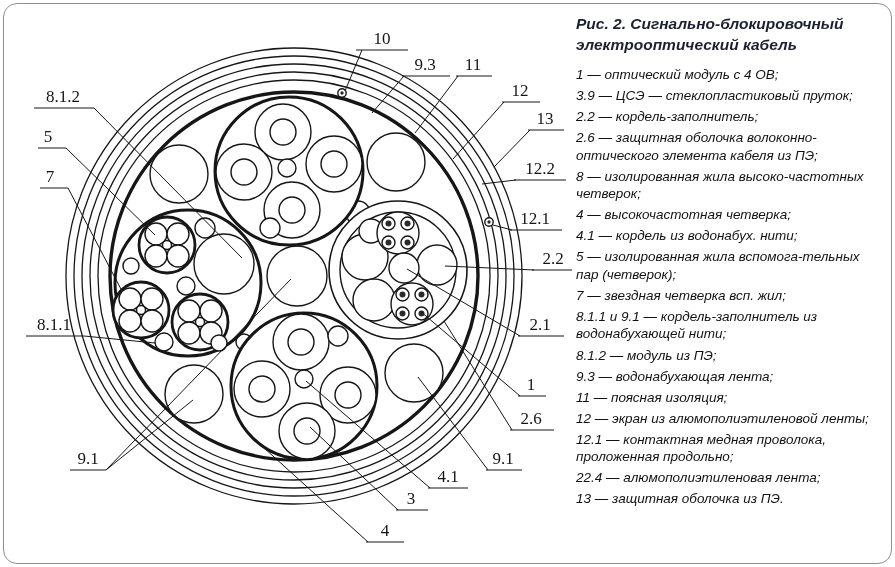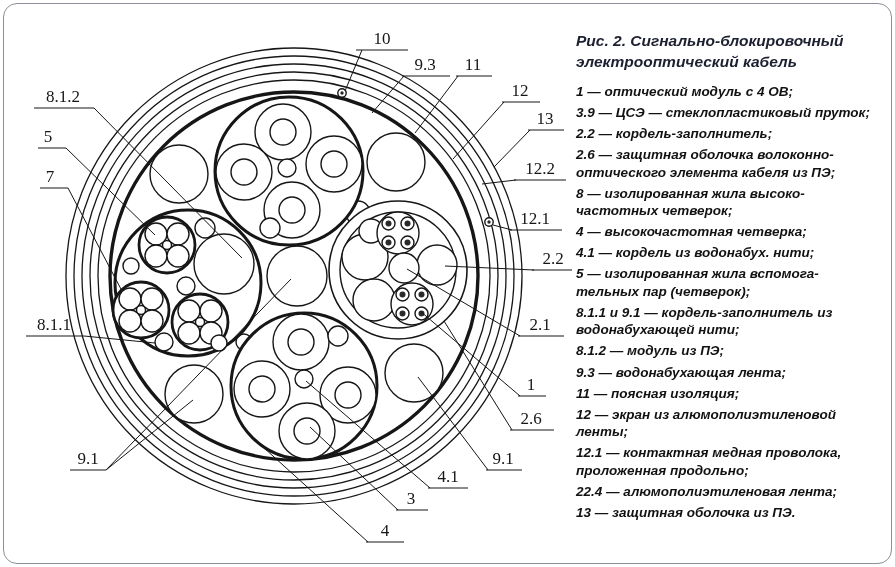--- a/index.html
+++ b/index.html
@@ -1,24 +1,24 @@
 <!DOCTYPE html>
 <html><head>
 <meta charset="utf-8">
 <style>
   html,body { margin:0; padding:0; background:#fff; }
   body { width:895px; height:567px; position:relative; overflow:hidden;
          font-family:"Liberation Sans", sans-serif; }
   .frame { position:absolute; inset:3px; border:1.6px solid #8b9097; border-radius:14px; background:#fff; }
   .diagram-wrap { position:absolute; left:4px; top:6px; width:572px; height:556px; }
   svg text { font-family:"Liberation Serif", serif; font-size:17px; fill:#161616; }
-  .panel { position:absolute; left:576px; top:14px; width:304px; color:#121212;margin-top:17px; }
+  .panel { position:absolute; left:576px; top:14px; width:304px; color:#121212; }
   .title { font-size:15.5px; font-weight:700; font-style:italic; color:#1c2030;
            line-height:1.35; margin-bottom:10px; }
-  .legend div { font-size:13.5px; font-weight:700; font-style:italic;
+  .legend div { font-size:13.5px; font-weight:400; font-style:italic;
                 line-height:1.3; margin-bottom:3.5px; }
   
   .n  { fill:none; stroke:#161616; stroke-width:1.3; }
   .nT { fill:none; stroke:#161616; stroke-width:3.4; }
   .c  { fill:#ffffff; stroke:#161616; stroke-width:1.4; }
   .cT { fill:#ffffff; stroke:#161616; stroke-width:3; }
   .cB { fill:#ffffff; stroke:#161616; stroke-width:2.8; }
   .dot{ fill:#2a2a2a; stroke:none; }
   .ld { stroke:#161616; stroke-width:1; fill:none; }
 </style>
@@ -240,20 +240,21 @@
   <div class="title">Рис. 2. Сигнально-блокировочный электрооптический кабель</div>
   <div class="legend">
     <div>1 — оптический модуль с 4 ОВ;</div>
     <div>3.9 — ЦСЭ — стеклопластиковый пруток;</div>
     <div>2.2 — кордель-заполнитель;</div>
     <div>2.6 — защитная оболочка волоконно-оптического элемента кабеля из ПЭ;</div>
     <div>8 — изолированная жила высоко-частотных четверок;</div>
     <div>4 — высокочастотная четверка;</div>
     <div>4.1 — кордель из водонабух. нити;</div>
     <div>5 — изолированная жила вспомога-тельных пар (четверок);</div>
+    <div>7 — звездная четверка всп. жил;</div>
     <div>8.1.1 и 9.1 — кордель-заполнитель из водонабухающей нити;</div>
     <div>8.1.2 — модуль из ПЭ;</div>
     <div>9.3 — водонабухающая лента;</div>
     <div>11 — поясная изоляция;</div>
     <div>12 — экран из алюмополиэтиленовой ленты;</div>
     <div>12.1 — контактная медная проволока, проложенная продольно;</div>
     <div>22.4 — алюмополиэтиленовая лента;</div>
     <div>13 — защитная оболочка из ПЭ.</div>
   </div>
 </div>

